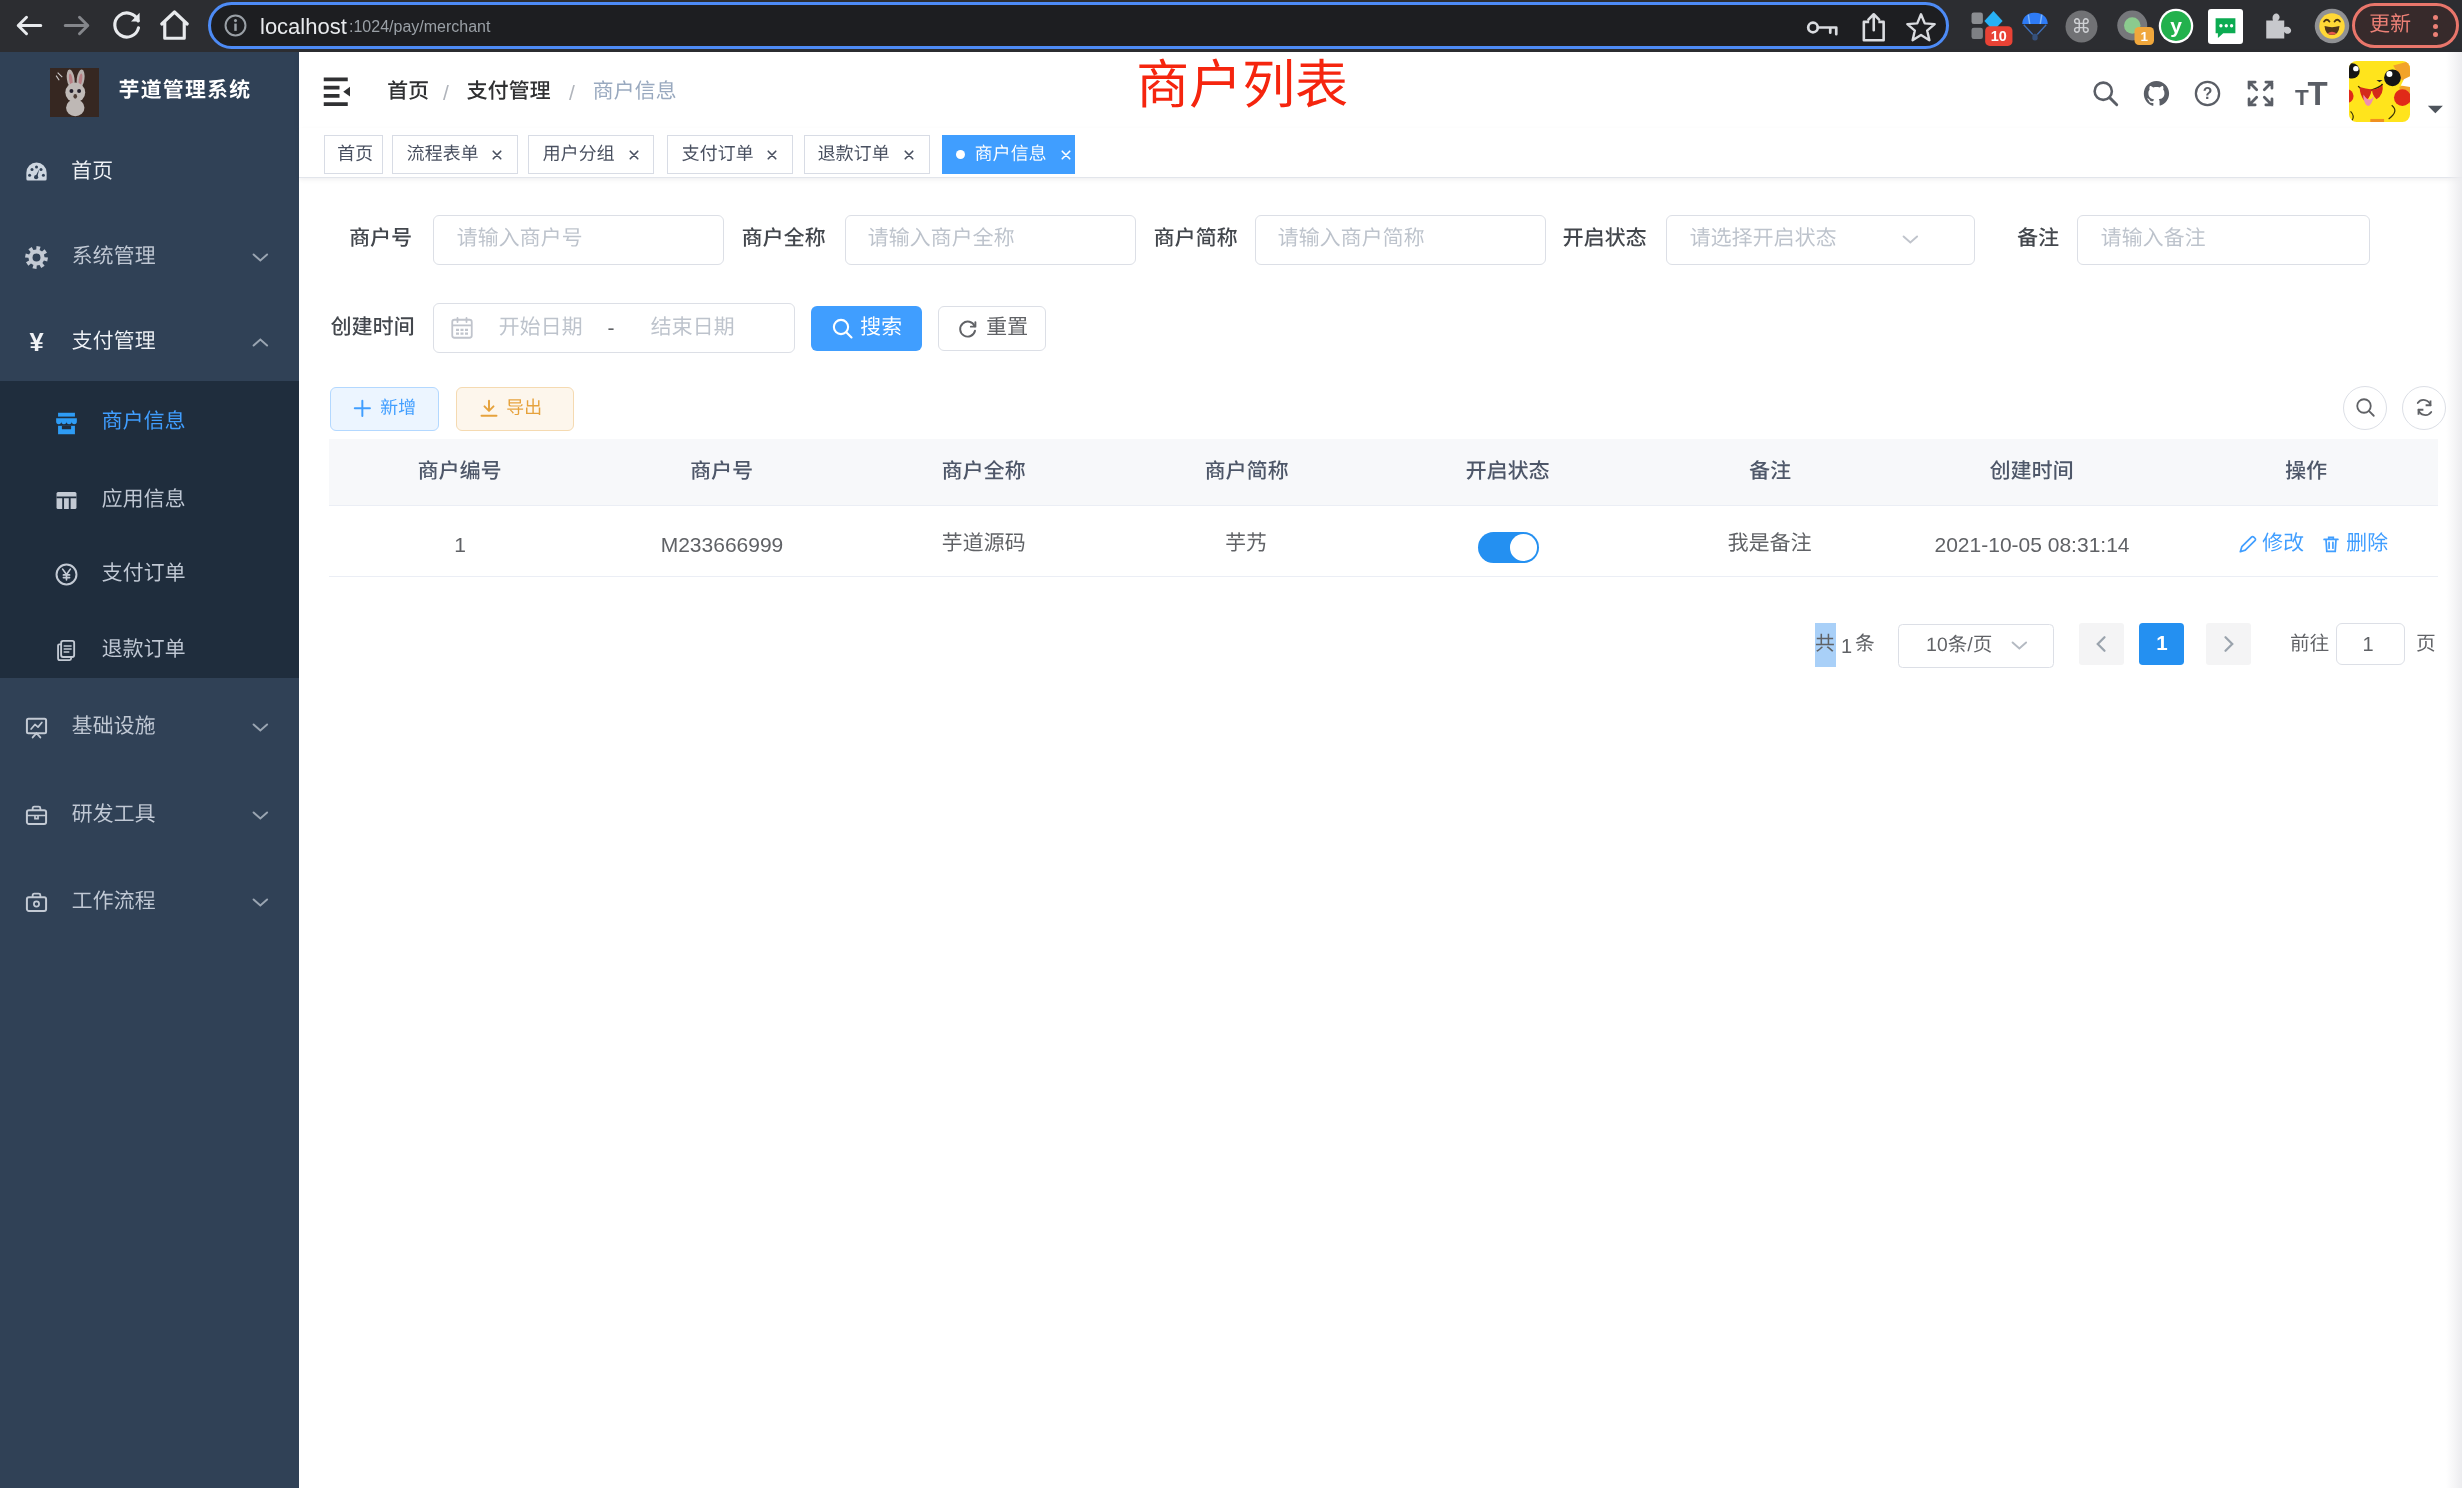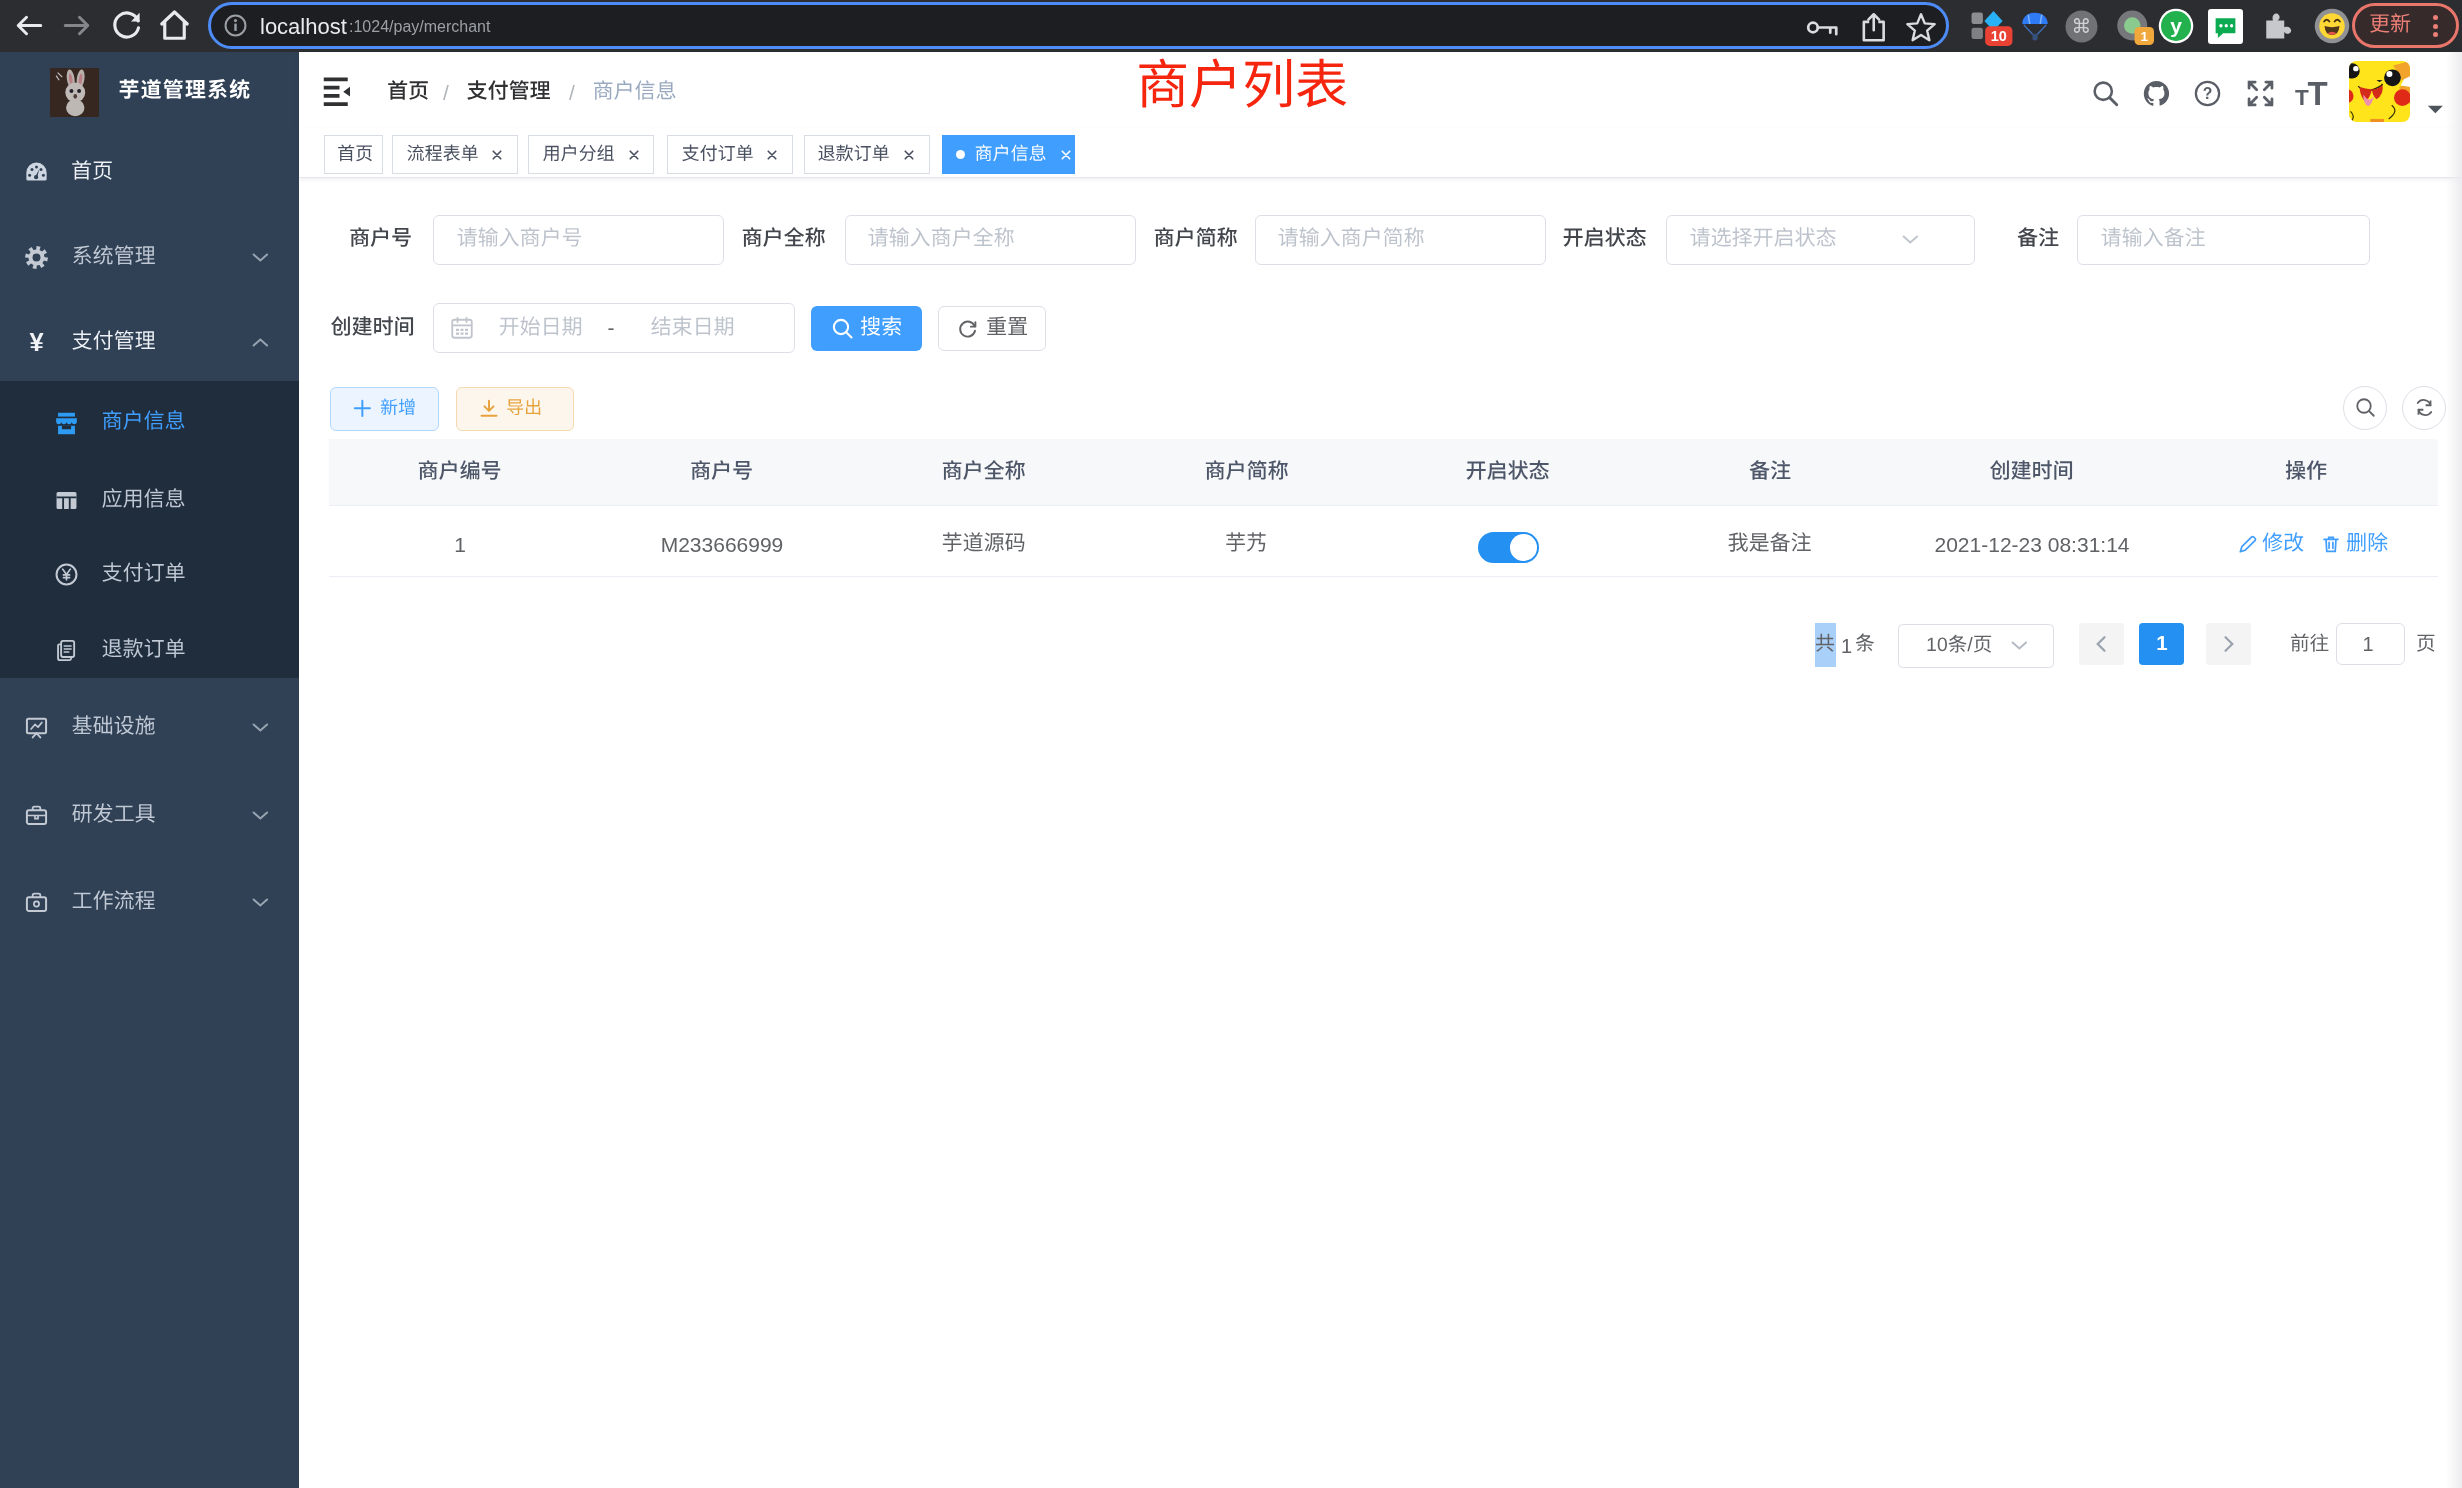--- a/index.html
+++ b/index.html
@@ -660,21 +660,21 @@
       <path d="M17.6 -2.2V0.6H10.3V-2.2H8.2V0.6H1.8V2.6H8.2V5.3H10.3V2.6H17.6V5.3H19.7V2.6H26.2V0.6H19.7V-2.2ZM1.6 12.5V14.5H13.1V20.7C13.1 21.2 12.9 21.3 12.3 21.3C11.8 21.4 9.8 21.4 7.7 21.3C8.1 21.9 8.4 22.8 8.5 23.4C11.1 23.4 12.9 23.4 13.8 23C14.8 22.7 15.2 22.1 15.2 20.7V14.5H26.4V12.5H15.2V8.2H24.4V6.2H3.8V8.2H13.1V12.5Z M45.8 -2.2V0.4H38.1V-2.2H36.1V0.4H30V2.3H36.1V5H38.1V2.3H45.8V5H47.9V2.3H54V0.4H47.9V-2.2ZM31 6.3V8.2H37.3C36.8 13.7 35.6 19 28.9 21.6C29.4 22 30 22.8 30.2 23.3C37.4 20.3 38.9 14.5 39.5 8.2H45.5C45.2 10.1 44.8 12.1 44.4 13.5H51.2C50.7 18.3 50.2 20.4 49.5 21.1C49.2 21.3 48.9 21.4 48.3 21.4C47.7 21.4 46 21.3 44.3 21.2C44.7 21.8 45 22.6 45 23.2C46.6 23.4 48.2 23.4 49.1 23.3C50 23.2 50.6 23 51.2 22.5C52.2 21.5 52.8 18.9 53.4 12.5C53.5 12.2 53.5 11.5 53.5 11.5H46.9C47.2 9.9 47.6 8 47.9 6.3Z" fill="#606266"></path>
     </svg>
   </div>
 <div style="position:absolute;left:1478px;top:532px;width:61px;height:31px;border-radius:16px;background:#2490f1"></div>
 <div style="position:absolute;left:1510px;top:534px;width:26.5px;height:26.5px;border-radius:50%;background:#fff"></div>
 <div style="position:absolute;left:1727px;top:534px;">
     <svg width="86" height="21" viewBox="0 0 113 28" style="display:block;overflow:visible">
       <path d="M19.7 -0.4C21.3 1 23.2 3.1 24.1 4.4L25.8 3.2C24.9 1.9 22.9 -0.1 21.3 -1.5ZM23.3 9.3C22.3 11.1 21.1 12.9 19.6 14.5C19.1 12.6 18.7 10.4 18.5 8H26.5V6H18.2C18 3.5 17.9 0.8 17.9 -2H15.7C15.7 0.8 15.8 3.5 16.1 6H9.7V1.1C11.4 0.8 13 0.3 14.4 -0.1L12.9 -1.9C10.2 -0.9 5.7 0.1 1.7 0.6C2 1.1 2.3 1.9 2.4 2.4C4 2.2 5.8 1.9 7.6 1.6V6H1.6V8H7.6V13L1.1 14.3L1.8 16.4L7.6 15.1V20.8C7.6 21.3 7.4 21.4 6.9 21.4C6.4 21.5 4.8 21.5 3 21.4C3.3 22 3.6 23 3.7 23.5C6 23.5 7.6 23.5 8.4 23.2C9.4 22.8 9.7 22.2 9.7 20.8V14.6L14.8 13.4L14.7 11.5L9.7 12.5V8H16.3C16.6 11.1 17.2 13.9 17.8 16.2C15.8 18.1 13.6 19.7 11.2 20.8C11.7 21.3 12.3 22 12.6 22.5C14.7 21.4 16.7 20 18.6 18.3C19.8 21.6 21.6 23.6 23.8 23.6C25.9 23.6 26.7 22.2 27 17.6C26.5 17.4 25.7 16.9 25.3 16.4C25.1 20 24.8 21.5 24 21.5C22.6 21.5 21.3 19.7 20.3 16.7C22.2 14.7 23.9 12.5 25.1 10.1Z M34.6 4.3H49.2V6.6H34.6ZM34.6 0.5H49.2V2.8H34.6ZM32.6 -1.1V8.2H51.3V-1.1ZM34.5 12.9C33.7 17 31.9 20.2 29 22.1C29.5 22.4 30.3 23.2 30.6 23.5C32.4 22.2 33.9 20.4 34.9 18.2C37.2 22.1 40.9 23 46.5 23H54.2C54.3 22.4 54.6 21.4 55 20.9C53.5 21 47.7 21 46.6 21C45.4 21 44.3 20.9 43.3 20.8V17H52.6V15.1H43.3V12H54.4V10.1H29.7V12H41.2V20.5C38.8 19.9 37 18.5 35.9 16C36.1 15.1 36.4 14.2 36.6 13.2Z M75.2 2C73.8 3.4 72 4.7 69.9 5.7C68 4.8 66.4 3.6 65.2 2.3L65.5 2ZM66.3 -2.3C64.9 0.1 62.2 2.9 58.1 4.8C58.6 5.2 59.2 5.9 59.6 6.4C61.2 5.5 62.5 4.6 63.7 3.6C64.9 4.8 66.2 5.9 67.8 6.7C64.3 8.2 60.5 9.2 56.8 9.7C57.2 10.1 57.6 11.1 57.8 11.6C61.9 11 66.2 9.8 70 7.9C73.5 9.6 77.6 10.7 81.9 11.3C82.2 10.7 82.8 9.8 83.2 9.3C79.3 8.9 75.4 8 72.2 6.7C74.8 5.2 77.1 3.2 78.6 0.9L77.3 0.1L76.9 0.2H67.2C67.7 -0.5 68.2 -1.2 68.6 -1.9ZM62.9 17.7H68.9V20.8H62.9ZM62.9 16V13.1H68.9V16ZM76.9 17.7V20.8H71V17.7ZM76.9 16H71V13.1H76.9ZM60.8 11.3V23.5H62.9V22.6H76.9V23.5H79.2V11.3Z M86.6 -0.4C88.5 0.5 90.8 1.8 92 2.7L93.2 1C92 0.1 89.6 -1.1 87.8 -1.9ZM85.2 7.4C86.9 8.2 89.2 9.5 90.4 10.4L91.5 8.7C90.4 7.8 88 6.6 86.3 5.8ZM86 21.8 87.8 23.2C89.4 20.6 91.4 17.1 92.8 14.1L91.3 12.7C89.7 15.9 87.5 19.6 86 21.8ZM99.3 -1.7C100.3 -0.2 101.3 1.8 101.7 3L103.7 2.2C103.3 1 102.2 -0.9 101.2 -2.4ZM93.4 3.1V5.1H100.7V11.4H94.4V13.4H100.7V20.6H92.5V22.7H110.9V20.6H102.9V13.4H109.3V11.4H102.9V5.1H110.3V3.1Z" fill="#606266"></path>
     </svg>
   </div>
-<div style="position:absolute;left:2032px;top:529px;font-family:'Liberation Sans',sans-serif;font-weight:400;font-size:21px;letter-spacing:normal;color:#606266;line-height:32px;white-space:pre;transform:translateX(-50%);">2021-12-23 08:31:14</div>
+<div style="position:absolute;left:2032px;top:529px;font-family:'Liberation Sans',sans-serif;font-weight:400;font-size:21px;letter-spacing:normal;color:#606266;line-height:32px;white-space:pre;transform:translateX(-50%);">2021-10-05 08:31:14</div>
 <div style="position:absolute;left:2238px;top:534px;">
     <svg width="20" height="20" viewBox="0 0 26 26" style="display:block;overflow:visible">
       <path d="M3 23 L5 16.5 L17.5 4 Q19 2.5 20.5 4 L22 5.5 Q23.5 7 22 8.5 L9.5 21 Z" stroke="#409eff" stroke-width="2.2" fill="none" stroke-linejoin="round"></path>
     </svg>
   </div>
 <div style="position:absolute;left:2262px;top:534px;">
     <svg width="43" height="21" viewBox="0 0 57 28" style="display:block;overflow:visible">
       <path d="M19.5 10.5C18 11.9 15.2 13.2 12.7 14C13.1 14.3 13.6 14.8 13.9 15.3C16.5 14.4 19.4 12.9 21.1 11.1ZM22.2 13.2C20.3 15.2 16.6 16.8 13.1 17.6C13.5 18 13.9 18.6 14.2 19C17.9 18 21.7 16.3 23.8 13.9ZM24.8 16.3C22.3 19.2 17.2 20.9 11.6 21.8C12 22.2 12.4 22.9 12.7 23.4C18.6 22.4 23.9 20.4 26.7 17.1ZM8.6 5.6V19.1H10.4V5.6ZM15.5 2.6H23.3C22.3 4.1 21 5.4 19.4 6.5C17.6 5.3 16.4 3.9 15.5 2.6ZM15.8 -2.3C14.6 0.8 12.6 3.7 10.4 5.5C10.8 5.8 11.6 6.4 12 6.8C12.8 6 13.7 5.1 14.5 4C15.3 5.2 16.4 6.4 17.7 7.4C15.5 8.6 12.9 9.4 10.4 9.9C10.8 10.3 11.2 11 11.4 11.5C14.2 10.9 16.9 10 19.3 8.6C21.2 9.7 23.4 10.7 26 11.3C26.3 10.8 26.8 10 27.2 9.6C24.8 9.2 22.8 8.4 21 7.5C23.2 5.9 24.9 3.9 26 1.3L24.8 0.7L24.4 0.8H16.5C17 -0 17.4 -0.9 17.8 -1.8ZM6.6 -2.1C5.2 2.3 3 6.6 0.6 9.4C0.9 9.9 1.5 11 1.7 11.5C2.6 10.4 3.4 9.2 4.3 7.8V23.5H6.3V4.1C7.1 2.3 7.9 0.4 8.5 -1.5Z M44.9 4.9H50.6C50 8.6 49.1 11.7 47.8 14.3C46.4 11.6 45.4 8.5 44.7 5.2ZM30.1 -0.3V1.8H38V7.7H30.5V18.4C30.5 19.4 30 19.8 29.6 20C30 20.5 30.3 21.6 30.5 22.2C31.1 21.6 32.1 21.1 40.3 18C40.2 17.5 40.1 16.6 40 16L32.6 18.7V9.8H40L39.9 10C40.3 10.3 41.2 11.1 41.5 11.5C42.2 10.5 42.9 9.4 43.5 8.1C44.3 11.1 45.2 13.9 46.5 16.2C44.9 18.6 42.6 20.4 39.6 21.7C40.1 22.2 40.7 23.1 40.9 23.6C43.8 22.2 46 20.4 47.8 18.2C49.3 20.4 51.2 22.2 53.6 23.4C54 22.8 54.6 22 55.1 21.6C52.6 20.5 50.6 18.6 49 16.3C50.9 13.3 52.1 9.5 52.8 4.9H54.7V2.9H45.5C46 1.4 46.4 -0.2 46.8 -1.9L44.7 -2.2C43.8 2.4 42.3 6.8 40.1 9.7V-0.3Z" fill="#409eff"></path>
     </svg>
   </div>

